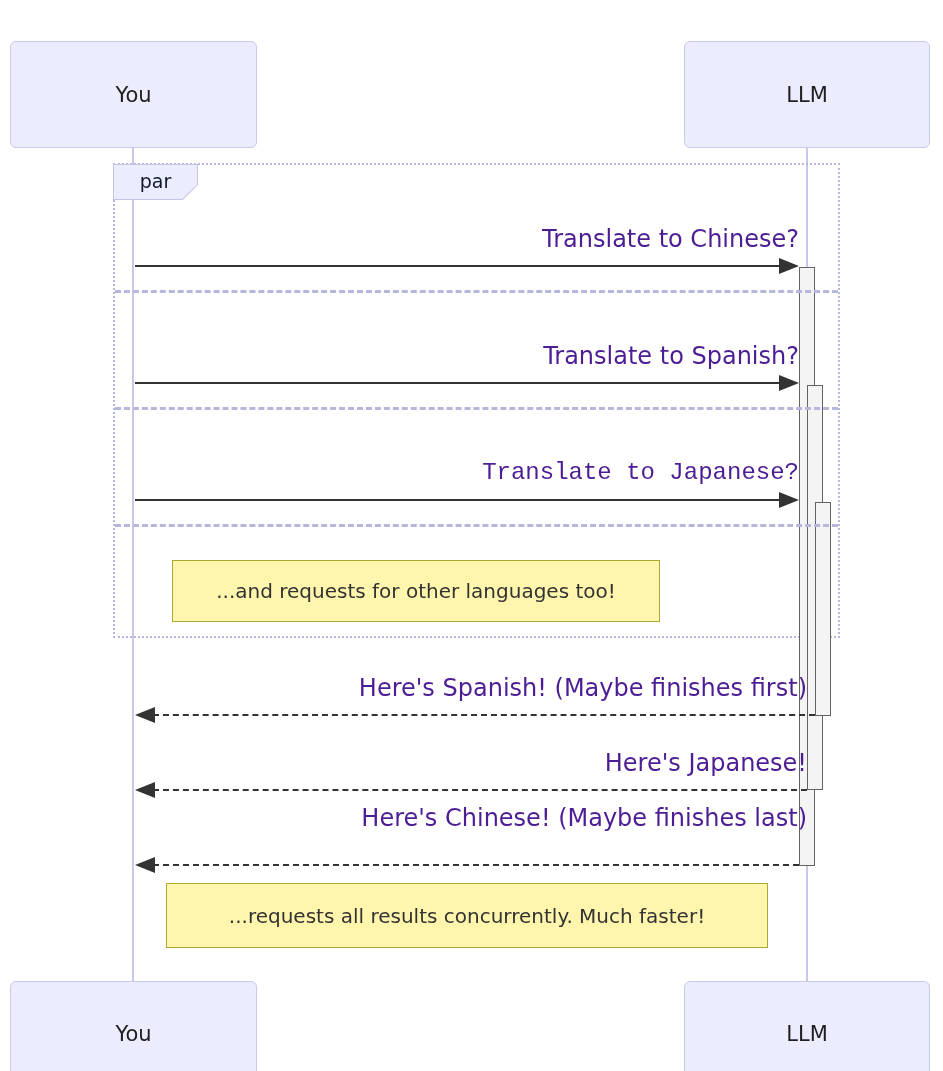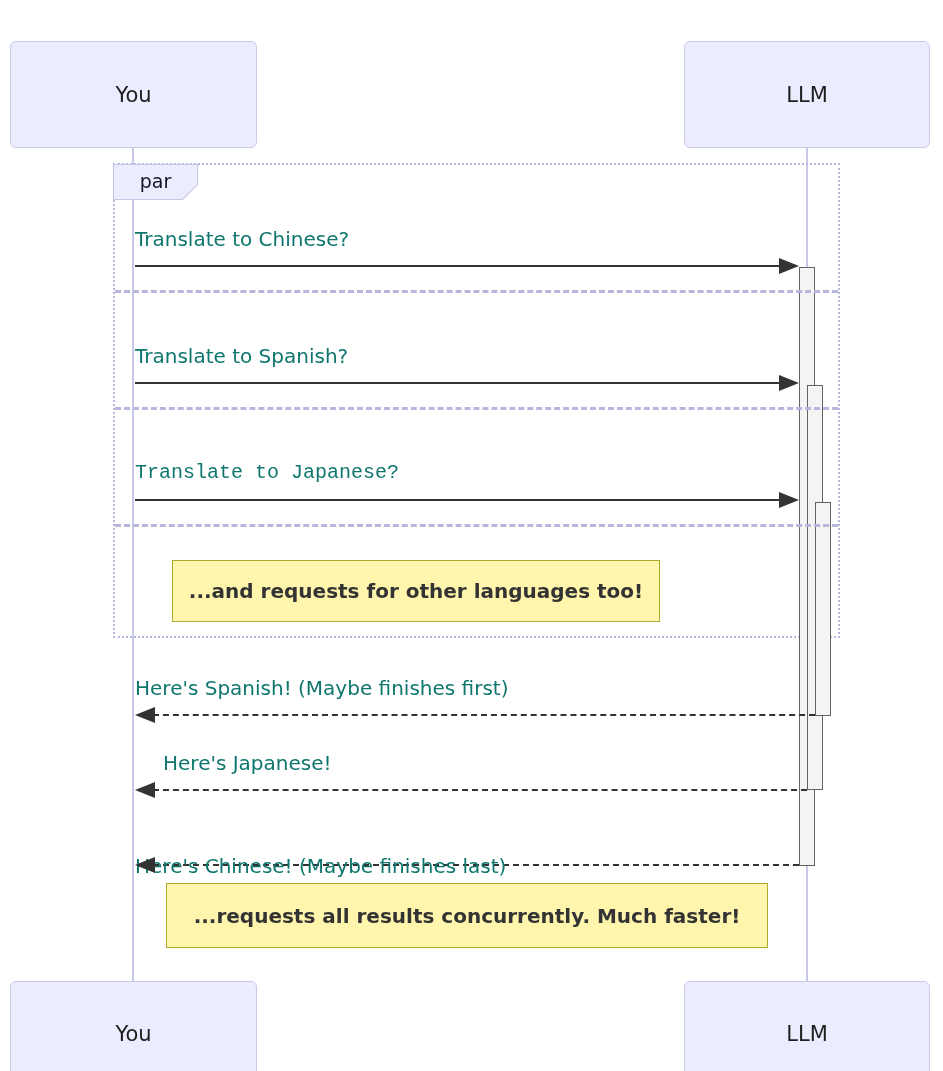--- a/index.html
+++ b/index.html
@@ -51,21 +51,21 @@
   
   .activation{
     width:16px;
     background:#f4f4f4;
     border:1.5px solid #636363;
     z-index:2;
   }
 
   
   .msg-label{
-    text-align:left;font-size:20px;color:#0f766e;
+    text-align:right;font-size:24px;color:#4c1d95;
     height:28px;line-height:28px;white-space:nowrap;
     z-index:4;
   }
   .msg-line-solid{height:0;border-top:2px solid #333;z-index:3;}
   .msg-line-dashed{height:0;border-top:2px dashed #333;z-index:3;}
   .arrow-right{
     width:0;height:0;
     border-top:8px solid transparent;
     border-bottom:8px solid transparent;
     border-left:20px solid #333;
@@ -80,21 +80,20 @@
   }
 
   
   .note{
     background:#fff5ad;
     border:1px solid #aaaa33;
     display:flex;align-items:center;justify-content:center;
     font-size:20px;color:#333;
     white-space:nowrap;
     z-index:4;
-    font-weight:bold;
   }
 </style>
 </head>
 <body>
 
 <div id="diagram">
 
   <div class="abs lifeline" style="left:132px;top:120px;height:833px;"></div>
   <div class="abs lifeline" style="left:806px;top:120px;height:833px;"></div>
 
@@ -127,21 +126,21 @@
   </div>
 
   <div class="abs msg-label" style="left:135px;top:646px;width:672px;">Here's Spanish! (Maybe finishes first)</div>
   <div class="abs msg-line-dashed" style="left:153px;top:686px;width:662px;"></div>
   <div class="abs arrow-left" style="left:135px;top:679px;"></div>
 
   <div class="abs msg-label" style="left:135px;top:721px;width:672px;padding-left:28px;">Here's Japanese!</div>
   <div class="abs msg-line-dashed" style="left:153px;top:761px;width:654px;"></div>
   <div class="abs arrow-left" style="left:135px;top:754px;"></div>
 
-  <div class="abs msg-label" style="left:135px;top:824px;width:672px;">Here's Chinese! (Maybe finishes last)</div>
+  <div class="abs msg-label" style="left:135px;top:776px;width:672px;">Here's Chinese! (Maybe finishes last)</div>
   <div class="abs msg-line-dashed" style="left:153px;top:836px;width:646px;"></div>
   <div class="abs arrow-left" style="left:135px;top:829px;"></div>
 
   <div class="abs note" style="left:166px;top:855px;width:602px;height:65px;">
     <span>...requests all results concurrently. Much faster!</span>
   </div>
 
   <div class="abs actor" style="left:10px;top:13px;width:247px;height:107px;">
     <span>You</span>
   </div>

